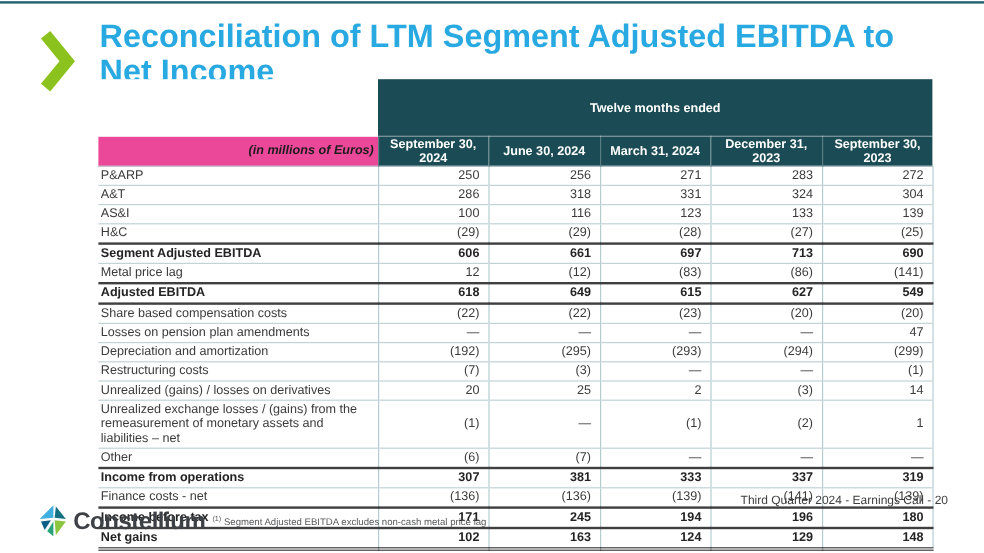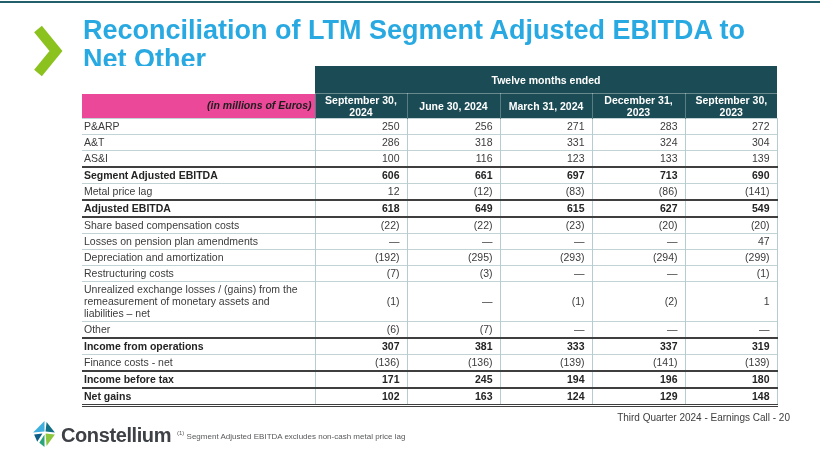--- a/index.html
+++ b/index.html
@@ -24,21 +24,21 @@
     font-size:27px;font-weight:bold;line-height:29px;color:var(--accent-blue);
   }
   .recon-table{
     position:absolute;left:82px;top:66px;width:695px;
     border-collapse:collapse;table-layout:fixed;
     font-size:10.5px;color:var(--text);
   }
   .recon-table th,.recon-table td{vertical-align:middle;}
   th.span-header{
     background:var(--header-teal);color:#fff;font-size:10.5px;font-weight:bold;
-    text-align:center;height:15px;padding:6px;
+    text-align:center;height:15px;padding:16px;
     border-bottom:1px solid rgba(255,255,255,.35);
   }
   th.units-spacer{background:#fff;}
   th.col-h{
     background:var(--header-teal);color:#fff;font-size:10.5px;font-weight:bold;
     text-align:center;height:19px;padding:0 1px;
     border-left:1px solid rgba(255,255,255,.28);
   }
   th.units-cell{
     background:#ec4899;font-style:italic;font-weight:bold;font-size:10.5px;
@@ -79,21 +79,21 @@
 
 <div class="slide">
   <div class="topbar"></div>
 
   <div class="chevron">
     <svg width="32" height="54" viewBox="0 0 32 54">
       <polyline points="6,5 24,27 6,49" fill="none" stroke="#8CC21E" stroke-width="10"></polyline>
     </svg>
   </div>
 
-  <div class="title">Reconciliation of LTM Segment Adjusted EBITDA to Net Other</div>
+  <div class="title">Reconciliation of LTM Segment Adjusted EBITDA to Net Income</div>
 
   <table class="recon-table">
     <colgroup>
       <col style="width:233px">
         <col style="width:92px">
         <col style="width:93px">
       <col style="width:92px">
         <col style="width:93px">
         <col style="width:92px">
     </colgroup>
@@ -129,20 +129,28 @@
       <td>304</td>
     </tr>
         <tr class="row-item">
       <th>AS&amp;I</th>
       <td>100</td>
       <td>116</td>
       <td>123</td>
       <td>133</td>
       <td>139</td>
     </tr>
+        <tr class="row-item">
+      <th>H&amp;C</th>
+      <td>(29)</td>
+      <td>(29)</td>
+      <td>(28)</td>
+      <td>(27)</td>
+      <td>(25)</td>
+    </tr>
         <tr class="row-total">
       <th>Segment Adjusted EBITDA</th>
       <td>606</td>
       <td>661</td>
       <td>697</td>
       <td>713</td>
       <td>690</td>
     </tr>
         <tr class="row-item">
       <th>Metal price lag</th>
@@ -184,20 +192,28 @@
       <td>(294)</td>
       <td>(299)</td>
     </tr>
         <tr class="row-item">
       <th>Restructuring costs</th>
       <td>(7)</td>
       <td>(3)</td>
       <td>—</td>
       <td>—</td>
       <td>(1)</td>
+    </tr>
+        <tr class="row-item">
+      <th>Unrealized (gains) / losses on derivatives</th>
+      <td>20</td>
+      <td>25</td>
+      <td>2</td>
+      <td>(3)</td>
+      <td>14</td>
     </tr>
         <tr class="row-item">
       <th>Unrealized exchange losses / (gains) from the remeasurement of monetary assets and liabilities – net</th>
       <td>(1)</td>
       <td>—</td>
       <td>(1)</td>
       <td>(2)</td>
       <td>1</td>
     </tr>
         <tr class="row-item">

